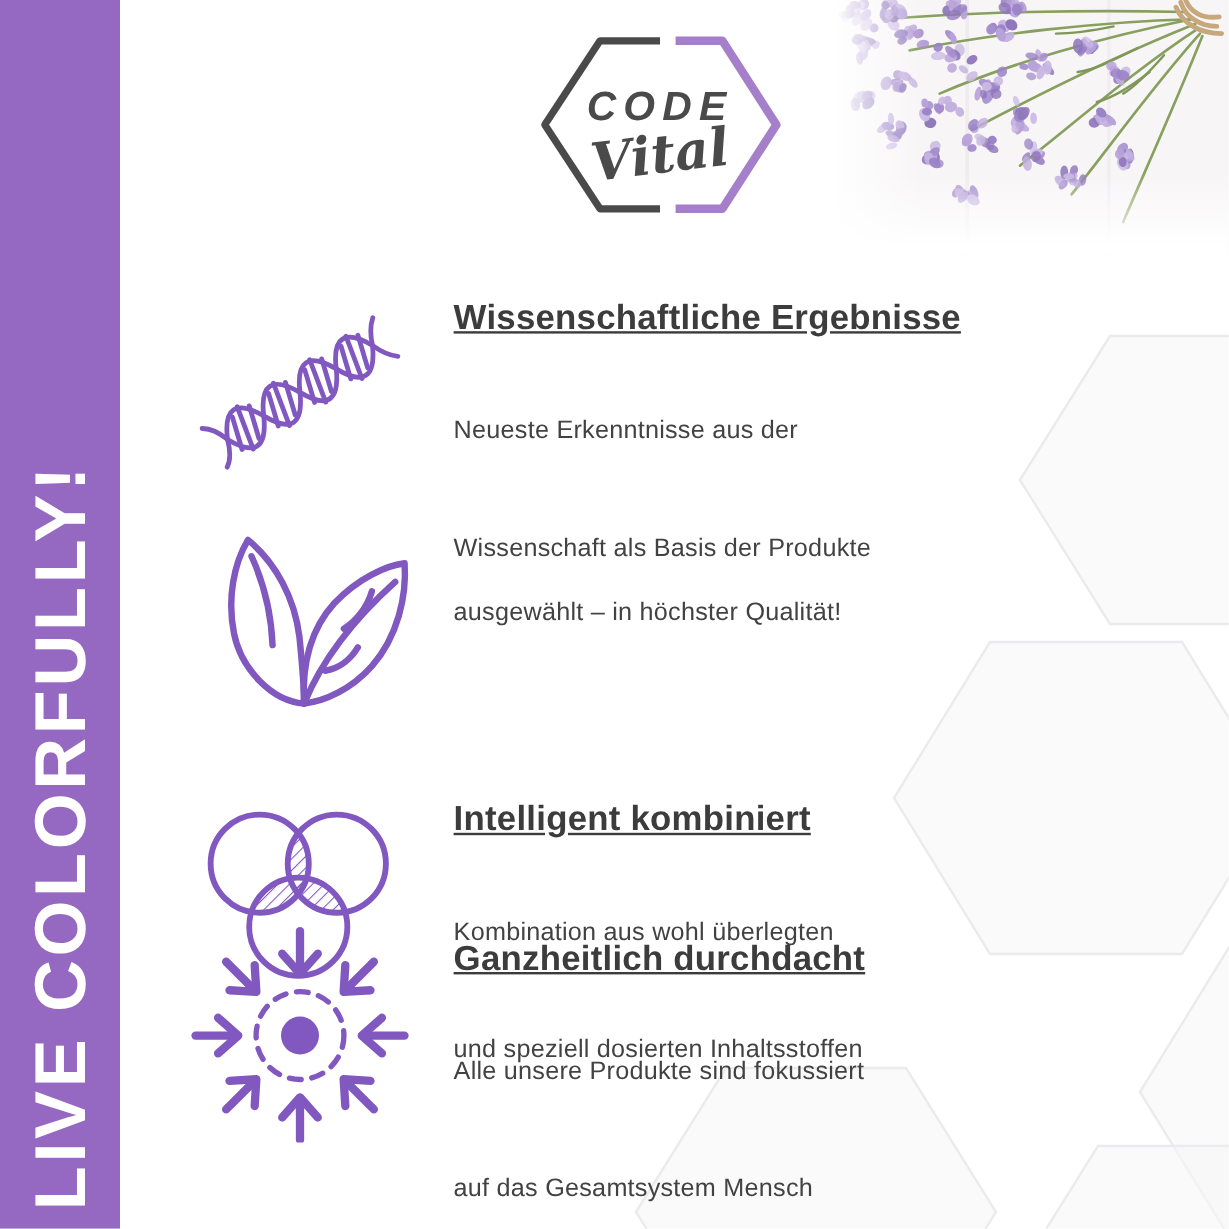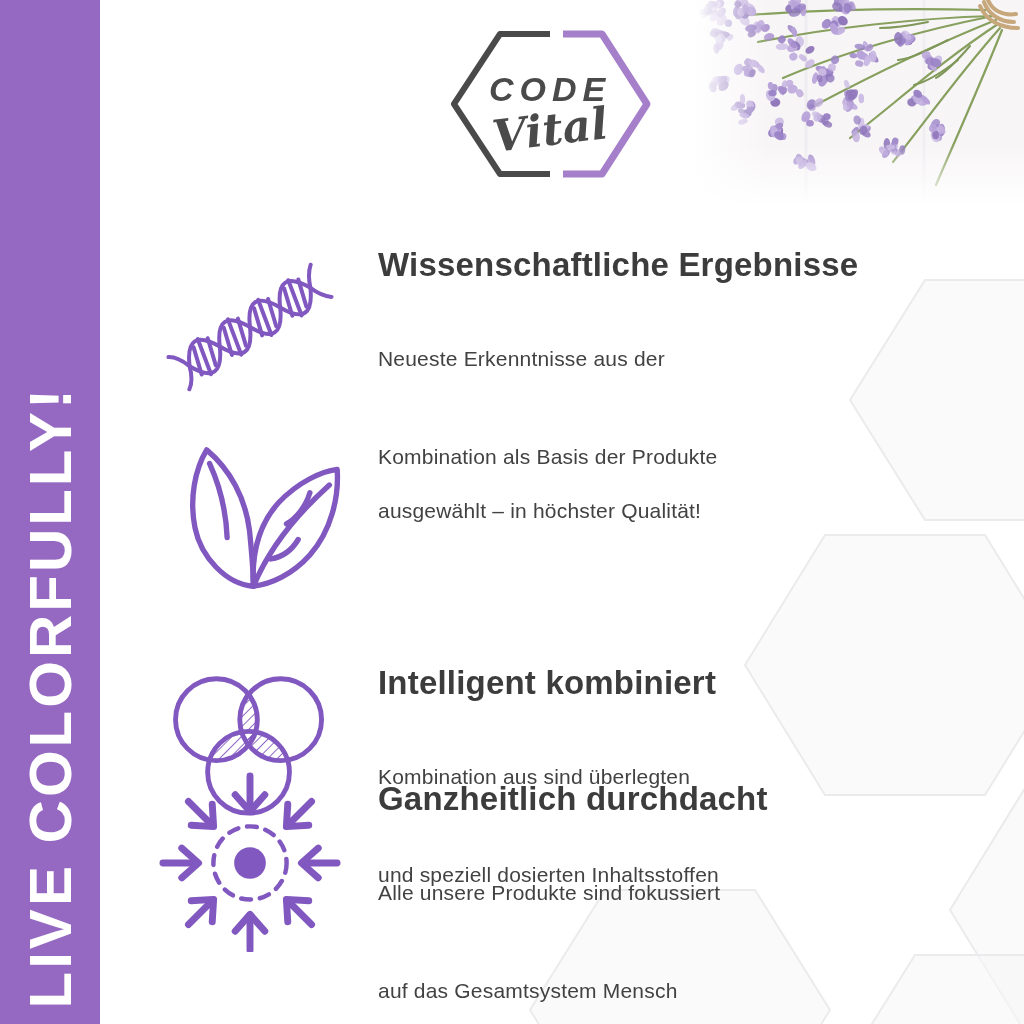--- a/index.html
+++ b/index.html
@@ -64,22 +64,22 @@
     font-size:44px;color:var(--logo-gray);transform:rotate(-7deg);
   }
 
   
   .features{position:absolute;left:150px;top:0;width:850px;z-index:2;}
   .feature{position:absolute;display:flex;align-items:flex-start;}
   .f1{top:238px}.f2{top:432px}.f3{top:656px}.f4{top:772px}
   .icon-box{width:200px;height:178px;flex:none;display:flex;align-items:center;justify-content:center;}
   .text-box{margin-left:28px;padding-top:6px;width:610px;}
   .feature-title{
-    font-size:33px;font-weight:700;color:var(--heading-text);
-    letter-spacing:.2px;margin-bottom:9px;line-height:42px;
+    font-size:29px;font-weight:700;color:var(--heading-text);
+    letter-spacing:.2px;margin-bottom:9px;line-height:42px;text-decoration:underline;
   }
   .feature-line{font-size:21px;color:var(--body-text);line-height:50px;letter-spacing:.2px;margin-top:48px;}
 
   
   .st{fill:none;stroke:var(--icon-purple);stroke-width:5.5;stroke-linecap:round;stroke-linejoin:round;}
   .st-thin{fill:none;stroke:var(--icon-purple);stroke-width:5;stroke-linecap:round;}
   .dot{fill:var(--icon-purple);}
 </style>
 </head>
 <body>
@@ -411,21 +411,21 @@
               <line x1="152" y1="63" x2="142" y2="97"></line>
               <line x1="162" y1="57" x2="152" y2="103"></line>
               <line x1="173" y1="63" x2="163" y2="97"></line>
             </g>
           </g>
         </svg>
       </div>
       <div class="text-box">
         <div class="feature-title">Wissenschaftliche Ergebnisse</div>
         <div class="feature-line">Neueste Erkenntnisse aus der</div>
-        <div class="feature-line">Kombination als Basis der Produkte</div>
+        <div class="feature-line">Wissenschaft als Basis der Produkte</div>
       </div>
     </div>
 
     <div class="feature f2">
       <div class="icon-box">
         <svg width="185" height="170" viewBox="0 0 190 170">
           <path class="st" d="M98,152 C70,150 44,122 38,92 C32,62 38,32 50,12 C74,32 90,62 94,95 C96,115 98,135 98,152 Z"></path>
           <path class="st" stroke-width="4.5" d="M53,26 C64,50 70,78 71,102"></path>
           <path class="st" d="M98,152 C96,118 104,88 124,66 C144,45 168,34 184,32 C186,60 178,95 156,120 C138,140 116,150 98,152 Z"></path>
           <path class="st" stroke-width="4.5" d="M98,152 C112,118 136,84 176,48"></path>
@@ -470,21 +470,21 @@
                 <rect width="190" height="165" fill="url(#hatch)"></rect>
               </g>
             </g>
           <circle class="st-thin" cx="60" cy="56" r="42"></circle>
           <circle class="st-thin" cx="126" cy="56" r="42"></circle>
           <circle class="st-thin" cx="93" cy="110" r="42"></circle>
         </svg>
       </div>
       <div class="text-box">
         <div class="feature-title">Intelligent kombiniert</div>
-        <div class="feature-line">Kombination aus sind überlegten</div>
+        <div class="feature-line">Kombination aus wohl überlegten</div>
         <div class="feature-line">und speziell dosierten Inhaltsstoffen</div>
       </div>
     </div>
 
     <div class="feature f4">
       <div class="icon-box">
         <svg width="188" height="182" viewBox="0 0 190 184">
           <defs>
             <g id="arr">
               <line x1="183" y1="94" x2="149" y2="94"></line>

